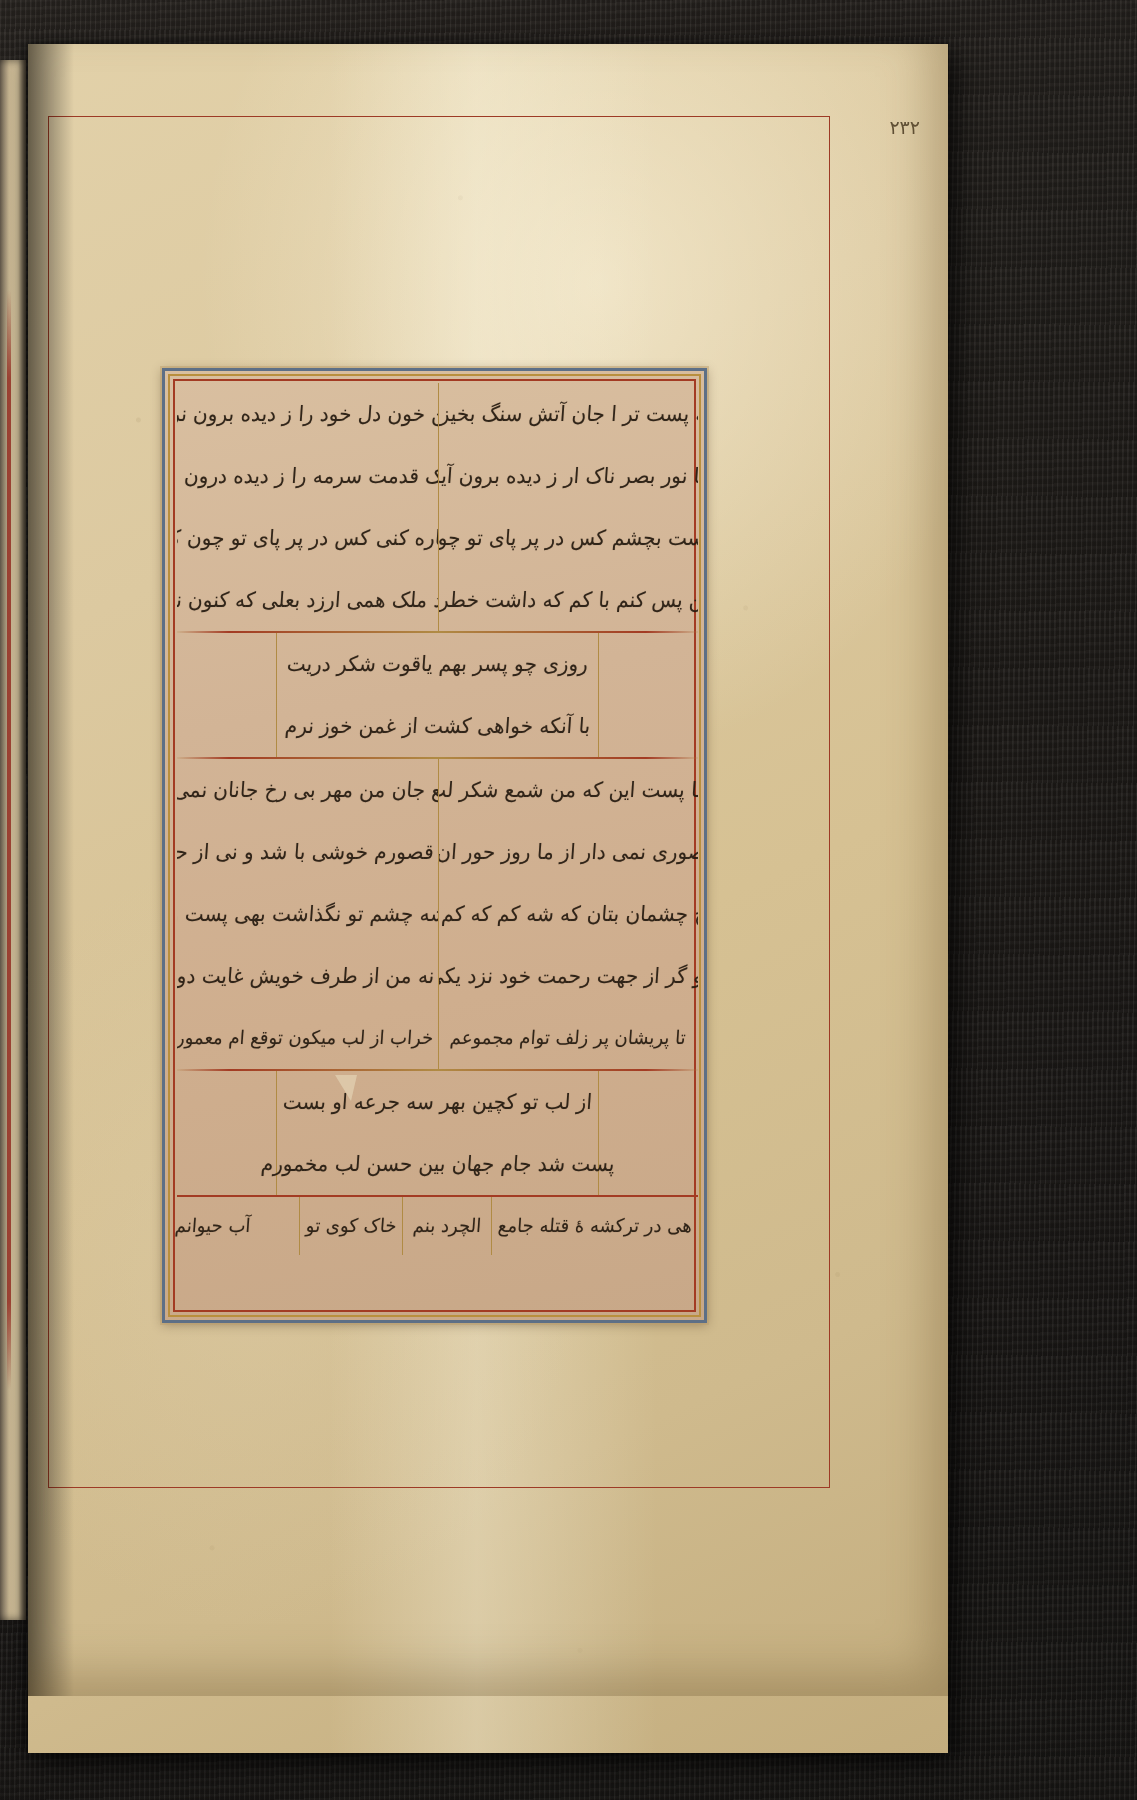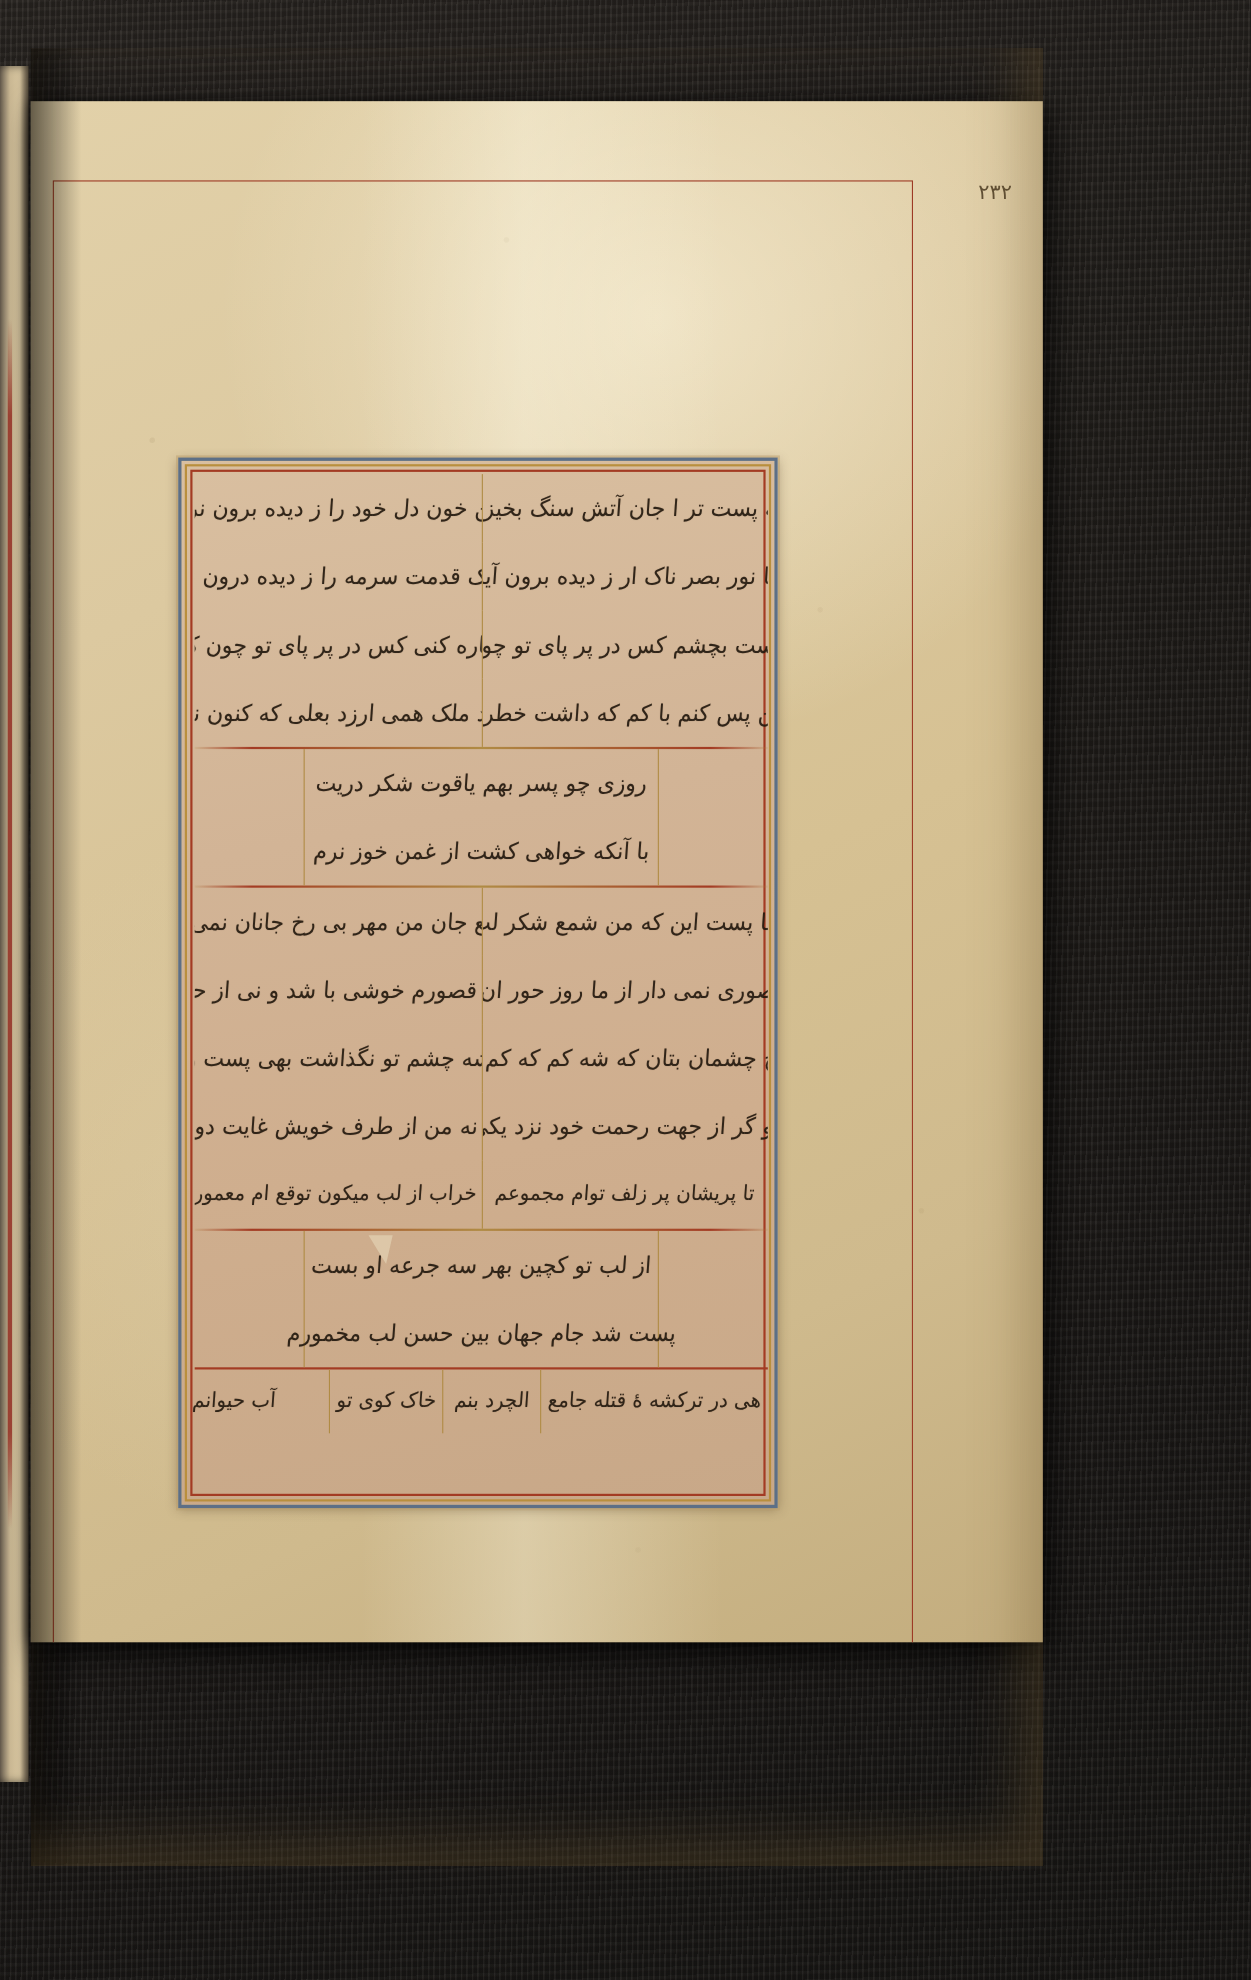--- a/index.html
+++ b/index.html
@@ -35,28 +35,27 @@
     position: absolute;
     left: 7px; top: 230px;
     width: 4px; height: 1100px;
     background: linear-gradient(180deg, rgba(150,40,30,0.0), rgba(150,40,30,0.8) 8%, rgba(150,40,30,0.8) 92%, rgba(150,40,30,0));
   }
 
   
   #folio {
     position: absolute;
     left: 28px; top: 44px;
-    width: 920px; height: 1401px;
+    width: 920px; height: 1709px;
     background:
       radial-gradient(ellipse 70% 45% at 62% 14%, rgba(255,248,226,0.55), rgba(255,248,226,0) 62%),
       radial-gradient(ellipse 55% 35% at 25% 70%, rgba(222,205,170,0.45), rgba(222,205,170,0) 65%),
       linear-gradient(155deg, #e2d1a9 0%, #dcc9a0 28%, #d6c193 55%, #cfba8d 78%, #c3ad7e 100%);
     box-shadow: 6px 10px 28px rgba(0,0,0,0.75), -2px 0 10px rgba(0,0,0,0.5);
     overflow: hidden;
-    margin-top: 48px;
   }
   
   #folio .paper-grain {
     position: absolute; inset: 0;
     background-image:
       radial-gradient(circle at 12% 22%, rgba(120,95,55,0.10) 0 2px, transparent 3px),
       radial-gradient(circle at 47% 9%, rgba(120,95,55,0.08) 0 2px, transparent 3px),
       radial-gradient(circle at 78% 33%, rgba(120,95,55,0.07) 0 2px, transparent 3px),
       radial-gradient(circle at 33% 61%, rgba(120,95,55,0.07) 0 2px, transparent 3px),
       radial-gradient(circle at 88% 72%, rgba(120,95,55,0.08) 0 2px, transparent 3px),

